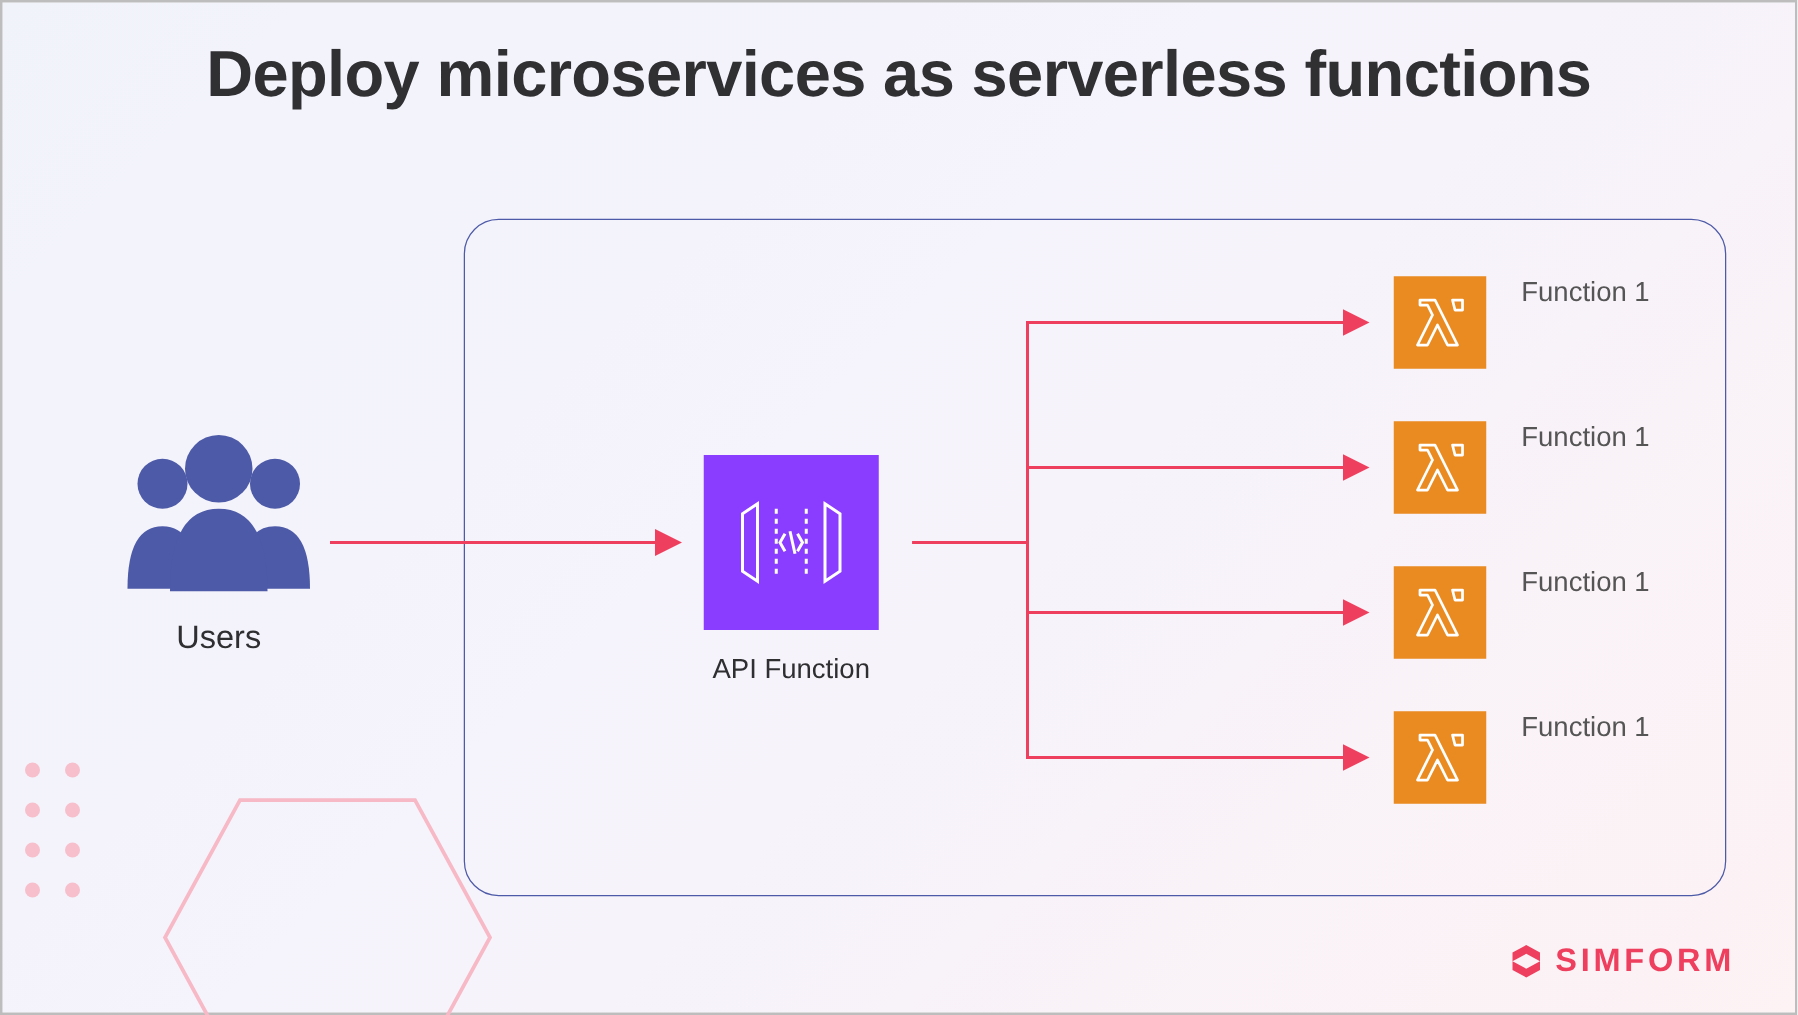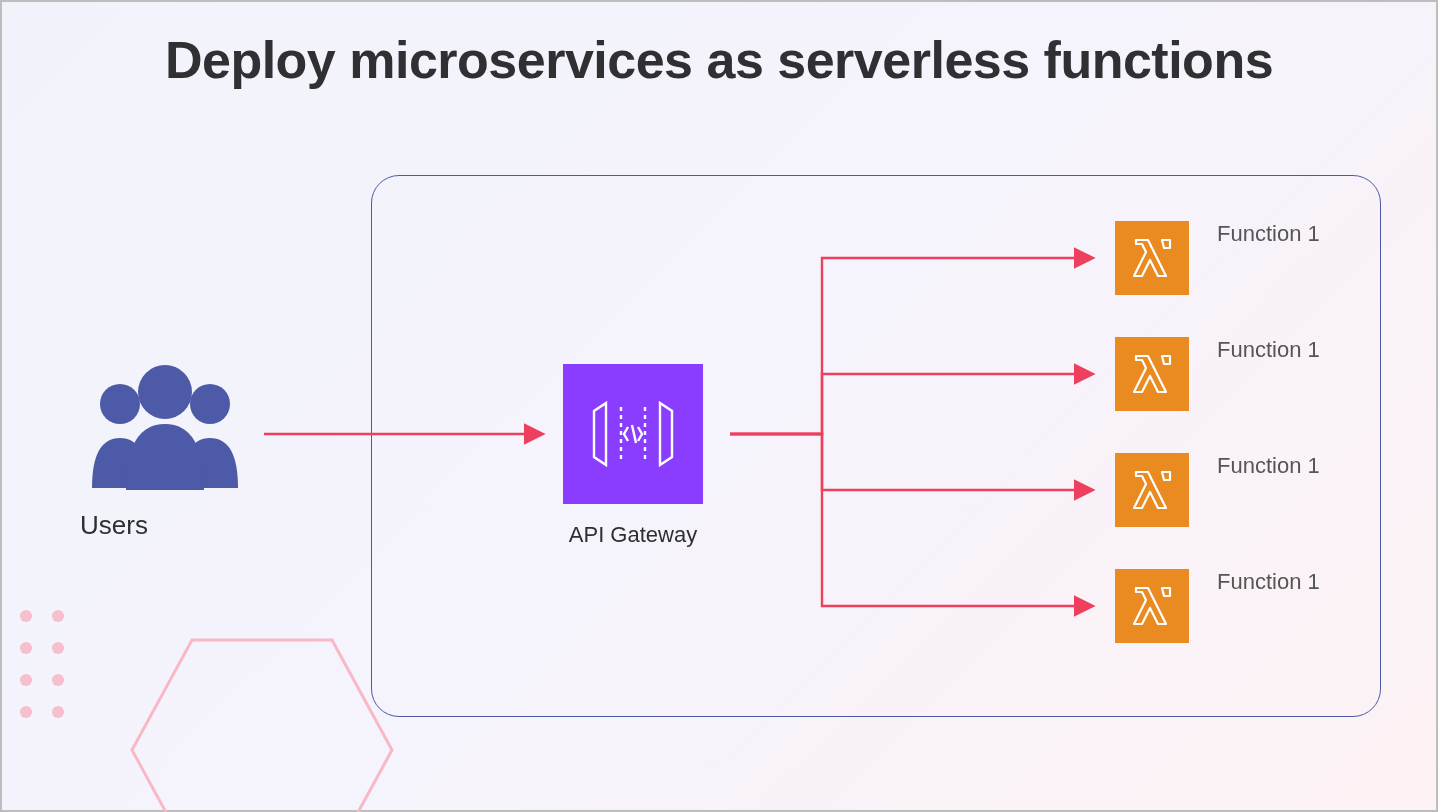--- a/index.html
+++ b/index.html
@@ -5,21 +5,21 @@
 *{margin:0;padding:0;box-sizing:border-box}
 body{font-family:-apple-system,BlinkMacSystemFont,"Segoe UI",Helvetica,Arial,sans-serif;background:#fff;width:1438px;height:812px;overflow:hidden;position:relative}
 .frame{position:absolute;inset:0;border:2px solid #bdbdbd;background:linear-gradient(135deg,#f1f3fb 0%,#f6f3fb 55%,#fdf2f4 100%)}
 .title{position:absolute;top:28px;left:0;right:0;text-align:center;font-size:52px;font-weight:700;color:#303033;letter-spacing:-0.5px}
 .dots{position:absolute;left:18px;bottom:90px;display:grid;grid-template-columns:repeat(2,14px);grid-template-rows:repeat(4,14px);gap:18px 18px}
 .dots span{width:12px;height:12px;border-radius:50%;background:#f6b9c5;opacity:.9}
 .shape{position:absolute;left:120px;bottom:-50px;width:280px;height:240px;pointer-events:none}
 .shape svg{width:100%;height:100%}
 .logo{position:absolute;right:48px;bottom:26px;display:flex;align-items:center;gap:8px;color:#ef3f5e;font-weight:800;letter-spacing:3px;font-size:26px}
 .box{position:absolute;left:369px;top:173px;width:1010px;height:542px;border:1.5px solid #4d5aa7;border-radius:28px}
-.users{position:absolute;left:78px;top:360px;width:190px;text-align:left}
+.users{position:absolute;left:78px;top:343px;width:190px;text-align:center}
 .users-label{margin-top:14px;font-size:26px;color:#2f2f32}
 .gateway{position:absolute;left:561px;top:362px;width:140px;text-align:center}
 .gateway .tile{width:140px;height:140px;background:#8b3dff;display:flex;align-items:center;justify-content:center;margin:0 auto}
 .gateway-label{margin-top:18px;font-size:22px;color:#2f2f32}
 .fn{position:absolute;left:1113px;display:flex;align-items:flex-start;gap:28px}
 .fn .tile{width:74px;height:74px;background:#e98b21;display:flex;align-items:center;justify-content:center}
 .fn-label{font-size:22px;color:#555}
 .arrows{position:absolute;inset:0;pointer-events:none}
 </style>
 </head>
@@ -66,21 +66,21 @@
       <svg width="90" height="90" viewBox="0 0 90 90" fill="none" stroke="#fff" stroke-width="2.4">
         <path d="M18 14 L6 22 L6 68 L18 76 Z"></path>
         <path d="M72 14 L84 22 L84 68 L72 76 Z"></path>
         <line x1="33" y1="18" x2="33" y2="72" stroke-dasharray="4 4"></line>
         <line x1="57" y1="18" x2="57" y2="72" stroke-dasharray="4 4"></line>
         <path d="M40 38 L36 45 L40 52"></path>
         <line x1="44" y1="36" x2="48" y2="54"></line>
         <path d="M50 38 L54 45 L50 52"></path>
       </svg>
     </div>
-    <div class="gateway-label">API Gateway</div>
+    <div class="gateway-label">API Function</div>
   </div>
 
   <div class="fn" style="top:219px">
     <div class="tile">
       <svg width="48" height="48" viewBox="0 0 48 48" fill="none" stroke="#fff" stroke-width="2.2" stroke-linejoin="round">
         <path d="M8 6 H20 L38 42 H30 L22 26 L14 42 H6 L18 18 L14 10 H8 Z"></path>
         <path d="M34 6 H42 V14 L36 14 Z"></path>
       </svg>
     </div>
     <div class="fn-label">Function 1</div>
@@ -124,13 +124,20 @@
     </defs>
     <g stroke="#ef3f5e" stroke-width="2.4" fill="none">
       <line x1="262" y1="432" x2="540" y2="432" marker-end="url(#ah)"></line>
       <path d="M728 432 L820 432 L820 256 L1090 256" marker-end="url(#ah)"></path>
       <path d="M728 432 L820 432 L820 372 L1090 372" marker-end="url(#ah)"></path>
       <path d="M728 432 L820 432 L820 488 L1090 488" marker-end="url(#ah)"></path>
       <path d="M728 432 L820 432 L820 604 L1090 604" marker-end="url(#ah)"></path>
     </g>
   </svg>
 
+  <div class="logo">
+    <svg width="30" height="30" viewBox="0 0 30 30">
+      <path d="M15 2 L26 8 L26 15 L15 9 L4 15 L4 8 Z" fill="#ef3f5e"></path>
+      <path d="M15 28 L4 22 L4 15 L15 21 L26 15 L26 22 Z" fill="#ef3f5e"></path>
+    </svg>
+    <span>SIMFORM</span>
+  </div>
 </div>
 
 </body></html>

